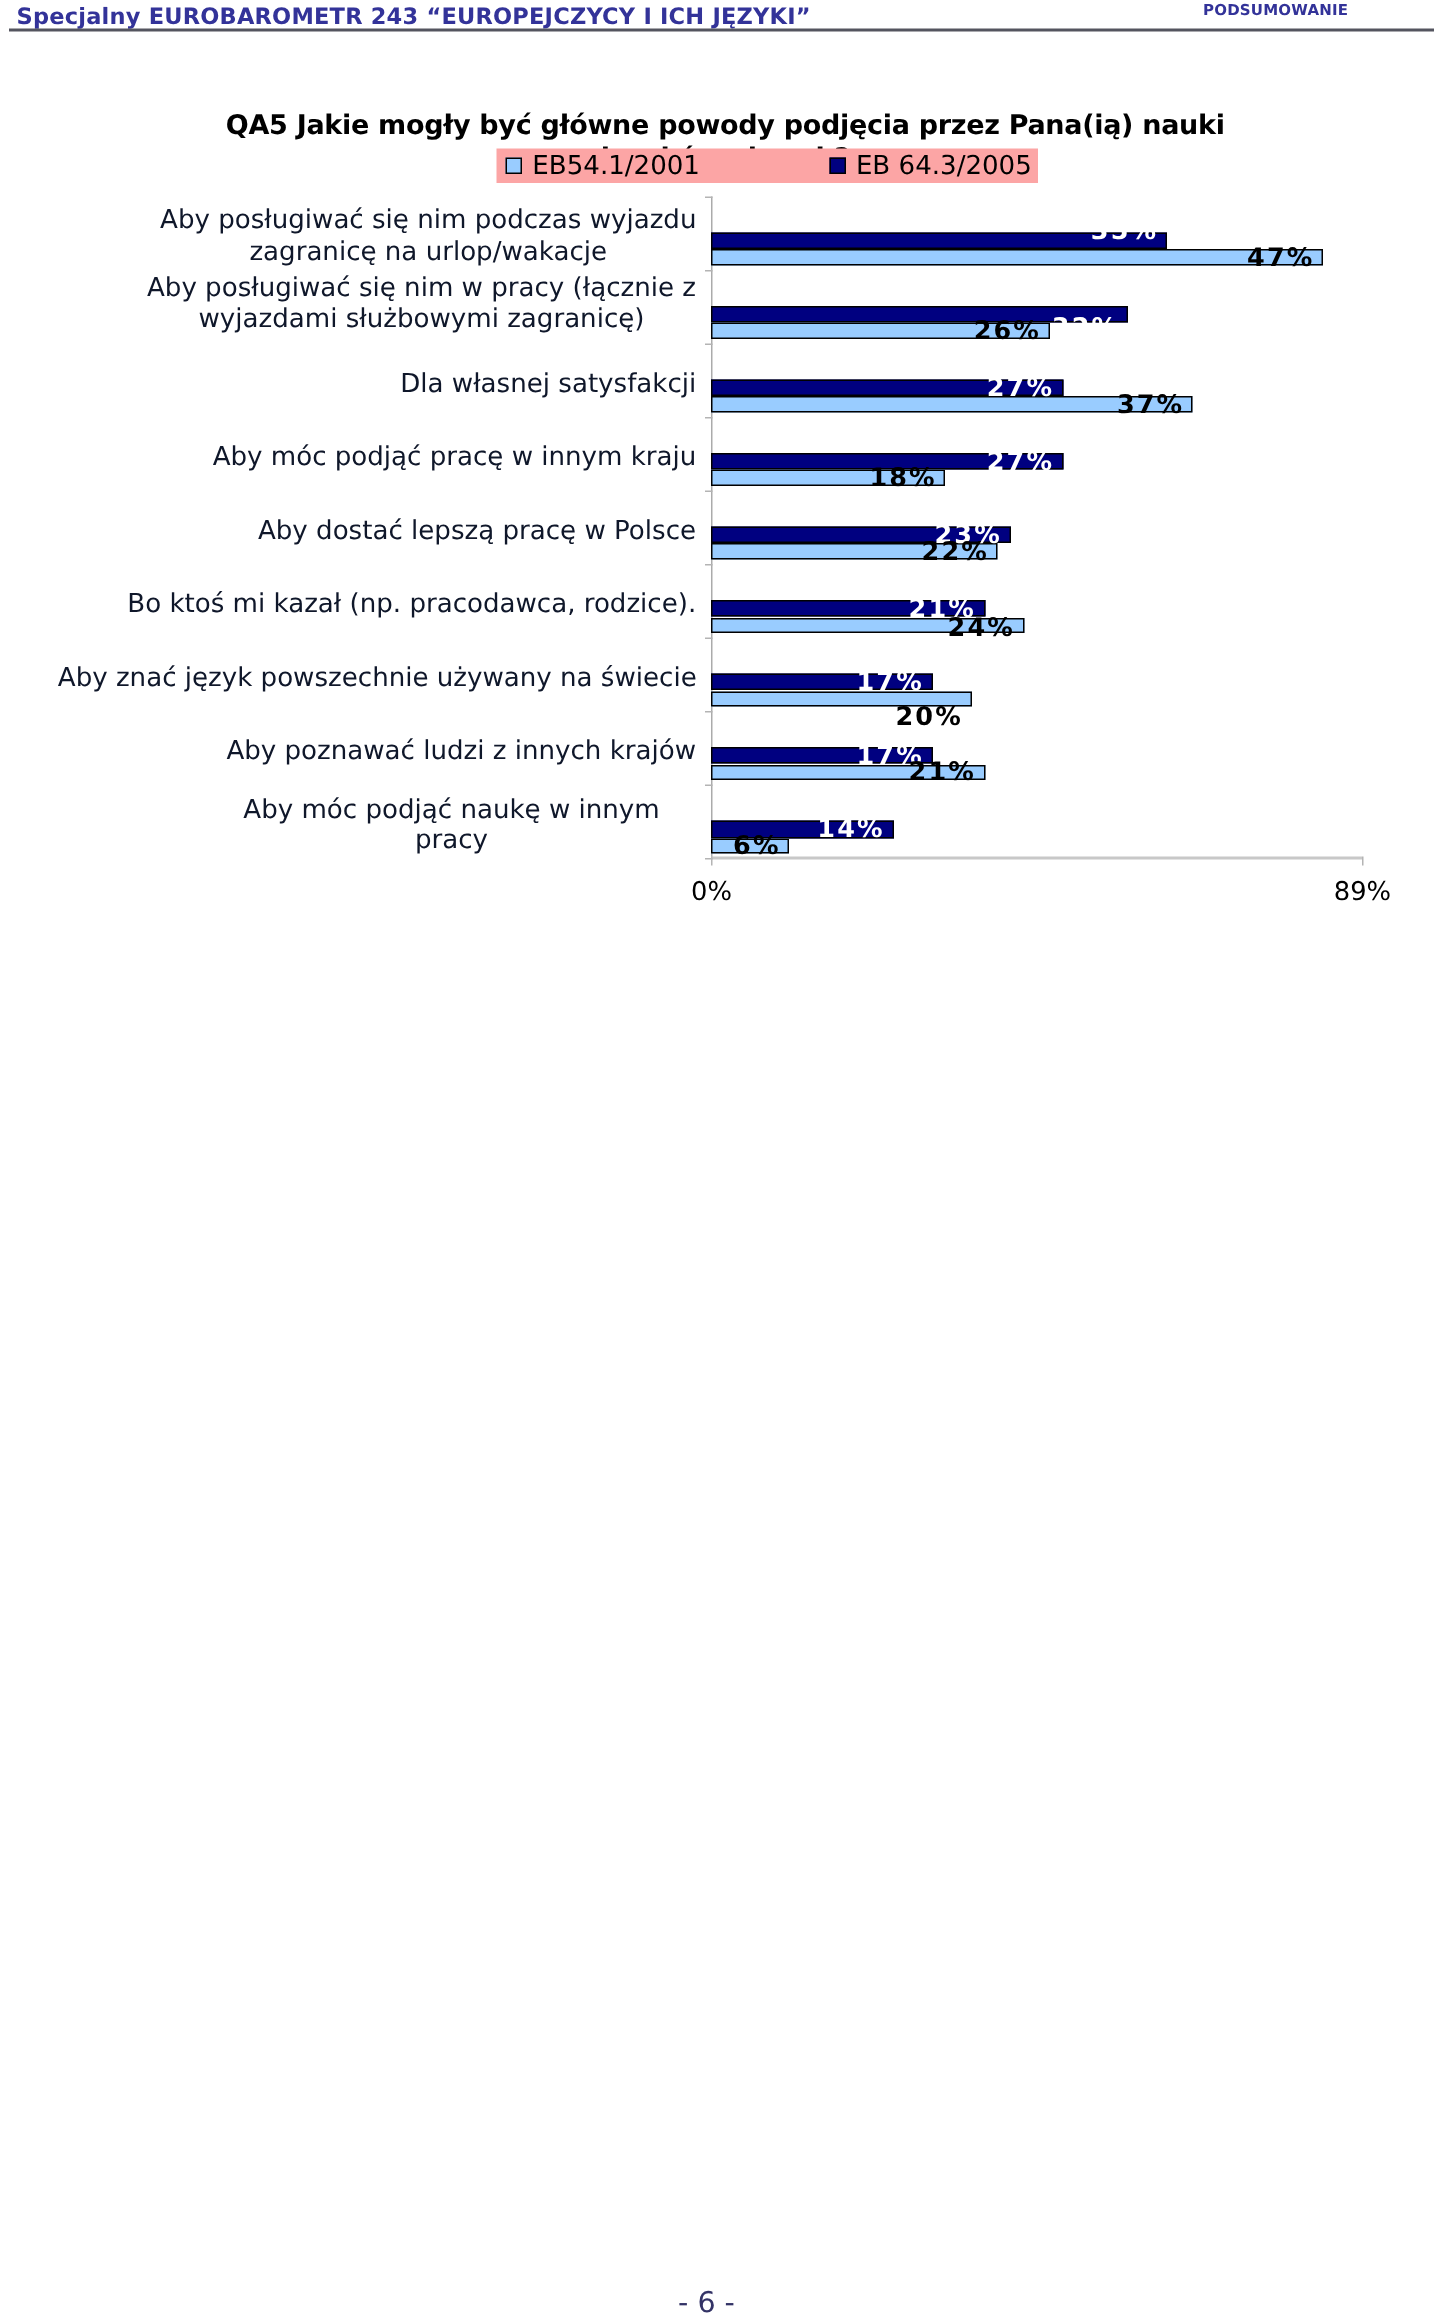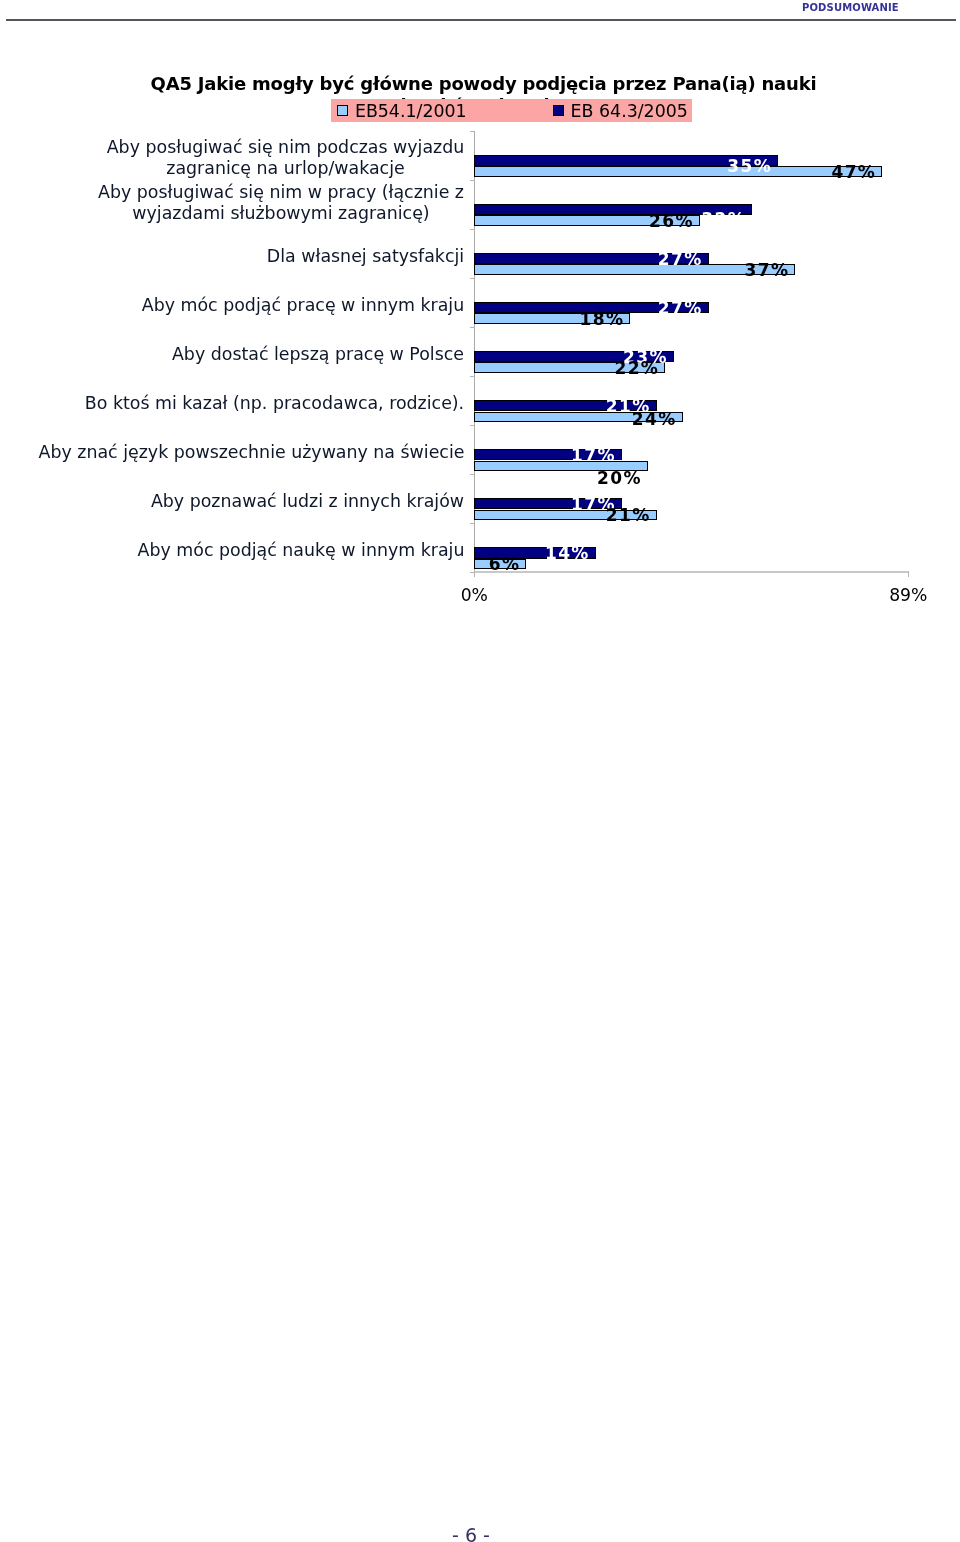--- a/index.html
+++ b/index.html
@@ -33,41 +33,42 @@
   .xaxis{position:absolute;left:0;top:0;width:960px;height:620px;}
   .tick{position:absolute;background:#b4b4b4;}
   .xtick-lab{position:absolute;font-size:17.2px;color:#000;line-height:20px;}
 </style>
 </head>
 <body>
 
 <div class="page">
 
   <div class="hdr">
+    <div class="hdr-left">Specjalny EUROBAROMETR 243 “EUROPEJCZYCY I ICH JĘZYKI”</div>
     <div class="hdr-right">PODSUMOWANIE</div>
     <div class="hdr-rule"></div>
   </div>
 
   <div class="chart">
 
     <div class="ch-title">QA5 Jakie mogły być główne powody podjęcia przez Pana(ią) nauki</div>
     <div class="ch-title2">języków obcych?</div>
 
     <div class="plot" id="plot">
       <div class="axis-v" style="left: 474.3px; top: 130.9px; height: 441.3px;"></div>
       <div class="axis-h" style="left: 474.3px; top: 570.9px; width: 434px;"></div>
     <div class="tick" style="left: 470px; top: 130.9px; width: 5px; height: 1px;"></div>
         <div class="row">
     <div class="cat" style="left: 0px; width: 465px; top: 133.3px; height: 49px;">
             <span style="width: 359px;">Aby posługiwać się nim podczas wyjazdu zagranicę na urlop/wakacje</span>
           </div>
     <div class="tick" style="left: 470px; top: 179.9px; width: 5px; height: 1px;"></div>
     <div class="bar bar-dark" style="left: 474.3px; top: 154.7px; width: 303.8px; height: 11.6px; background: rgb(0, 0, 128);"></div>
     <div class="bar bar-light" style="left: 474.3px; top: 166.3px; width: 408px; height: 10.4px; background: rgb(153, 204, 255);"></div>
-    <div class="dlabel dl-dark" style="left: 692.1px; top: 156px; width: 80px; line-height: 20px;">35%</div>
+    <div class="dlabel dl-dark" style="left: 692.1px; top: 144px; width: 80px; line-height: 20px;">35%</div>
     <div class="dlabel dl-light" style="left: 796.3px; top: 161.7px; width: 80px; line-height: 20px;">47%</div>
   </div>
         <div class="row">
     <div class="cat" style="left: 0px; width: 465px; top: 178px; height: 49px;">
             <span style="width: 368px;">Aby posługiwać się nim w pracy (łącznie z wyjazdami służbowymi zagranicę)</span>
           </div>
     <div class="tick" style="left: 470px; top: 229px; width: 5px; height: 1px;"></div>
     <div class="bar bar-dark" style="left: 474.3px; top: 203.7px; width: 277.8px; height: 11.6px; background: rgb(0, 0, 128);"></div>
     <div class="bar bar-light" style="left: 474.3px; top: 215.3px; width: 225.7px; height: 10.4px; background: rgb(153, 204, 255);"></div>
     <div class="dlabel dl-dark" style="left: 666.1px; top: 209px; width: 80px; line-height: 20px;">32%</div>
@@ -128,21 +129,21 @@
             <span style="width: 315px;">Aby poznawać ludzi z innych krajów</span>
           </div>
     <div class="tick" style="left: 470px; top: 523.2px; width: 5px; height: 1px;"></div>
     <div class="bar bar-dark" style="left: 474.3px; top: 497.9px; width: 147.6px; height: 11.6px; background: rgb(0, 0, 128);"></div>
     <div class="bar bar-light" style="left: 474.3px; top: 509.5px; width: 182.3px; height: 10.4px; background: rgb(153, 204, 255);"></div>
     <div class="dlabel dl-dark" style="left: 535.9px; top: 493.9px; width: 80px; line-height: 20px;">17%</div>
     <div class="dlabel dl-light" style="left: 570.6px; top: 504.9px; width: 80px; line-height: 20px;">21%</div>
   </div>
         <div class="row">
     <div class="cat" style="left: 0px; width: 465px; top: 525.6px; height: 49px;">
-            <span style="width: 328px;">Aby móc podjąć naukę w innym kraju</span>
+            <span style="width: 328px;">Aby móc podjąć naukę w innym pracy</span>
           </div>
     <div class="tick" style="left: 470px; top: 572.2px; width: 5px; height: 1px;"></div>
     <div class="bar bar-dark" style="left: 474.3px; top: 547px; width: 121.5px; height: 11.6px; background: rgb(0, 0, 128);"></div>
     <div class="bar bar-light" style="left: 474.3px; top: 558.6px; width: 52.1px; height: 10.4px; background: rgb(153, 204, 255);"></div>
     <div class="dlabel dl-dark" style="left: 509.8px; top: 543px; width: 80px; line-height: 20px;">14%</div>
     <div class="dlabel dl-light" style="left: 440.4px; top: 554px; width: 80px; line-height: 20px;">6%</div>
   </div>
       </div>
 
     <div class="xaxis" id="xaxis">

